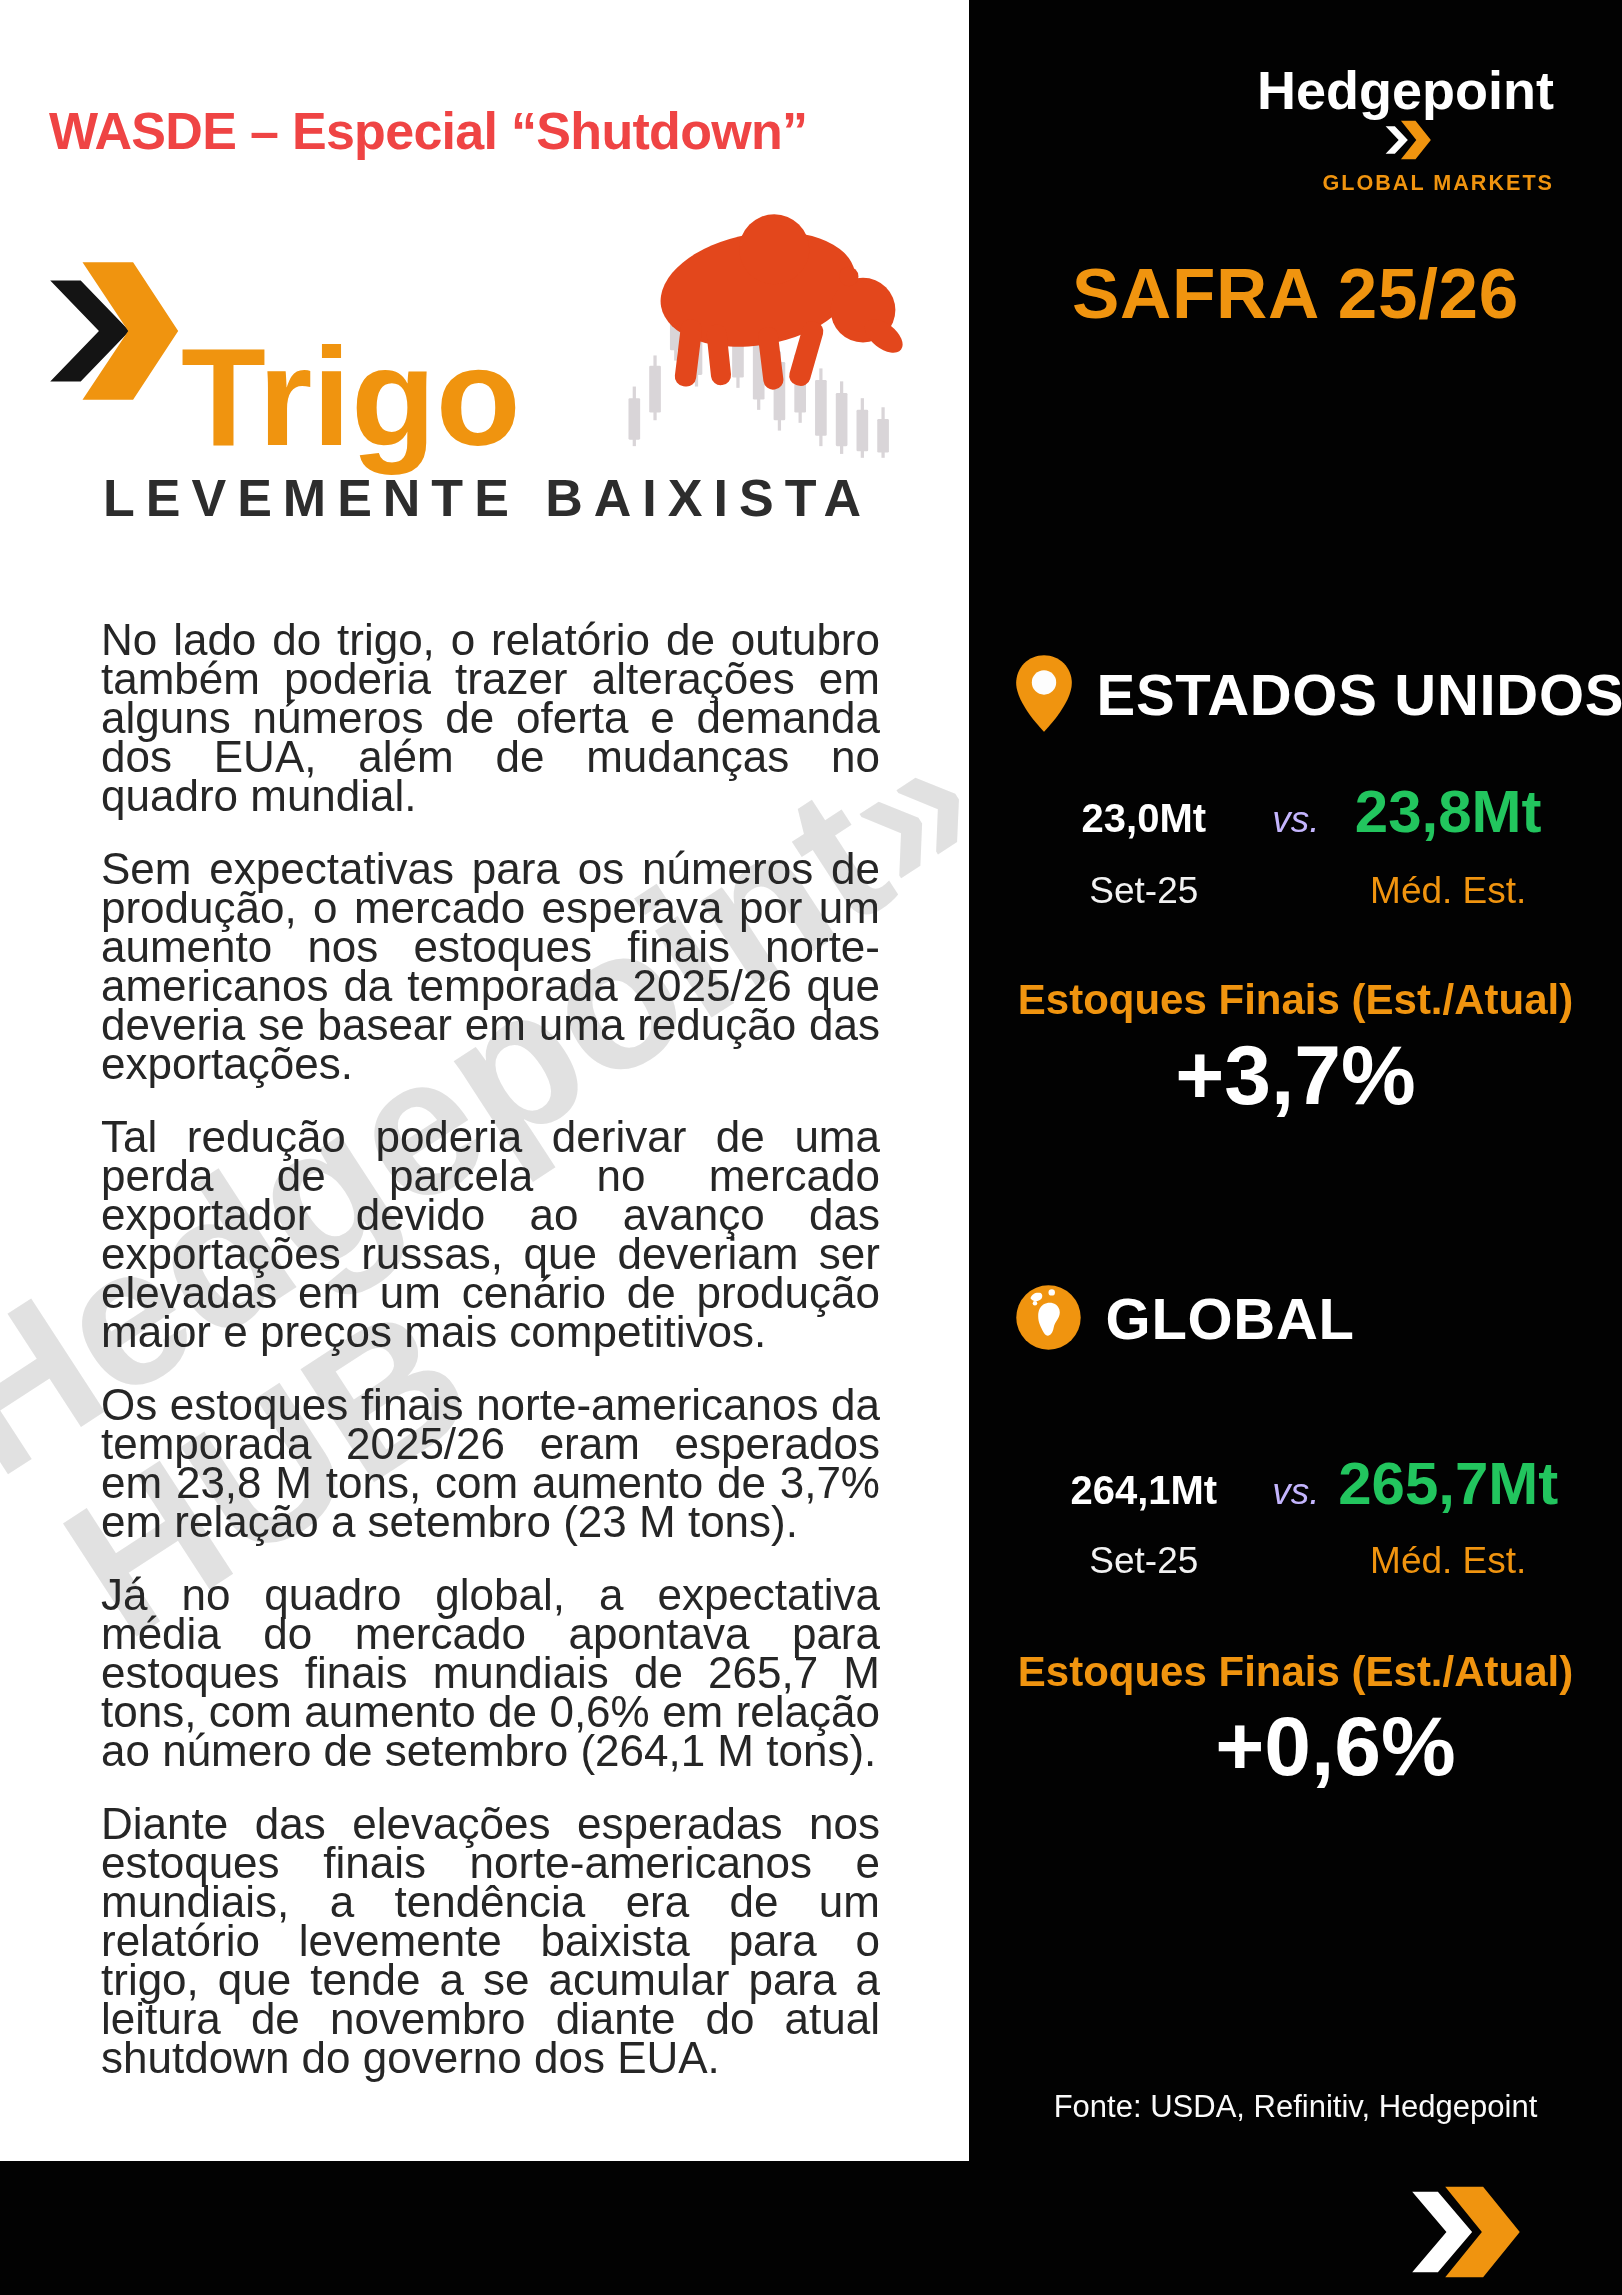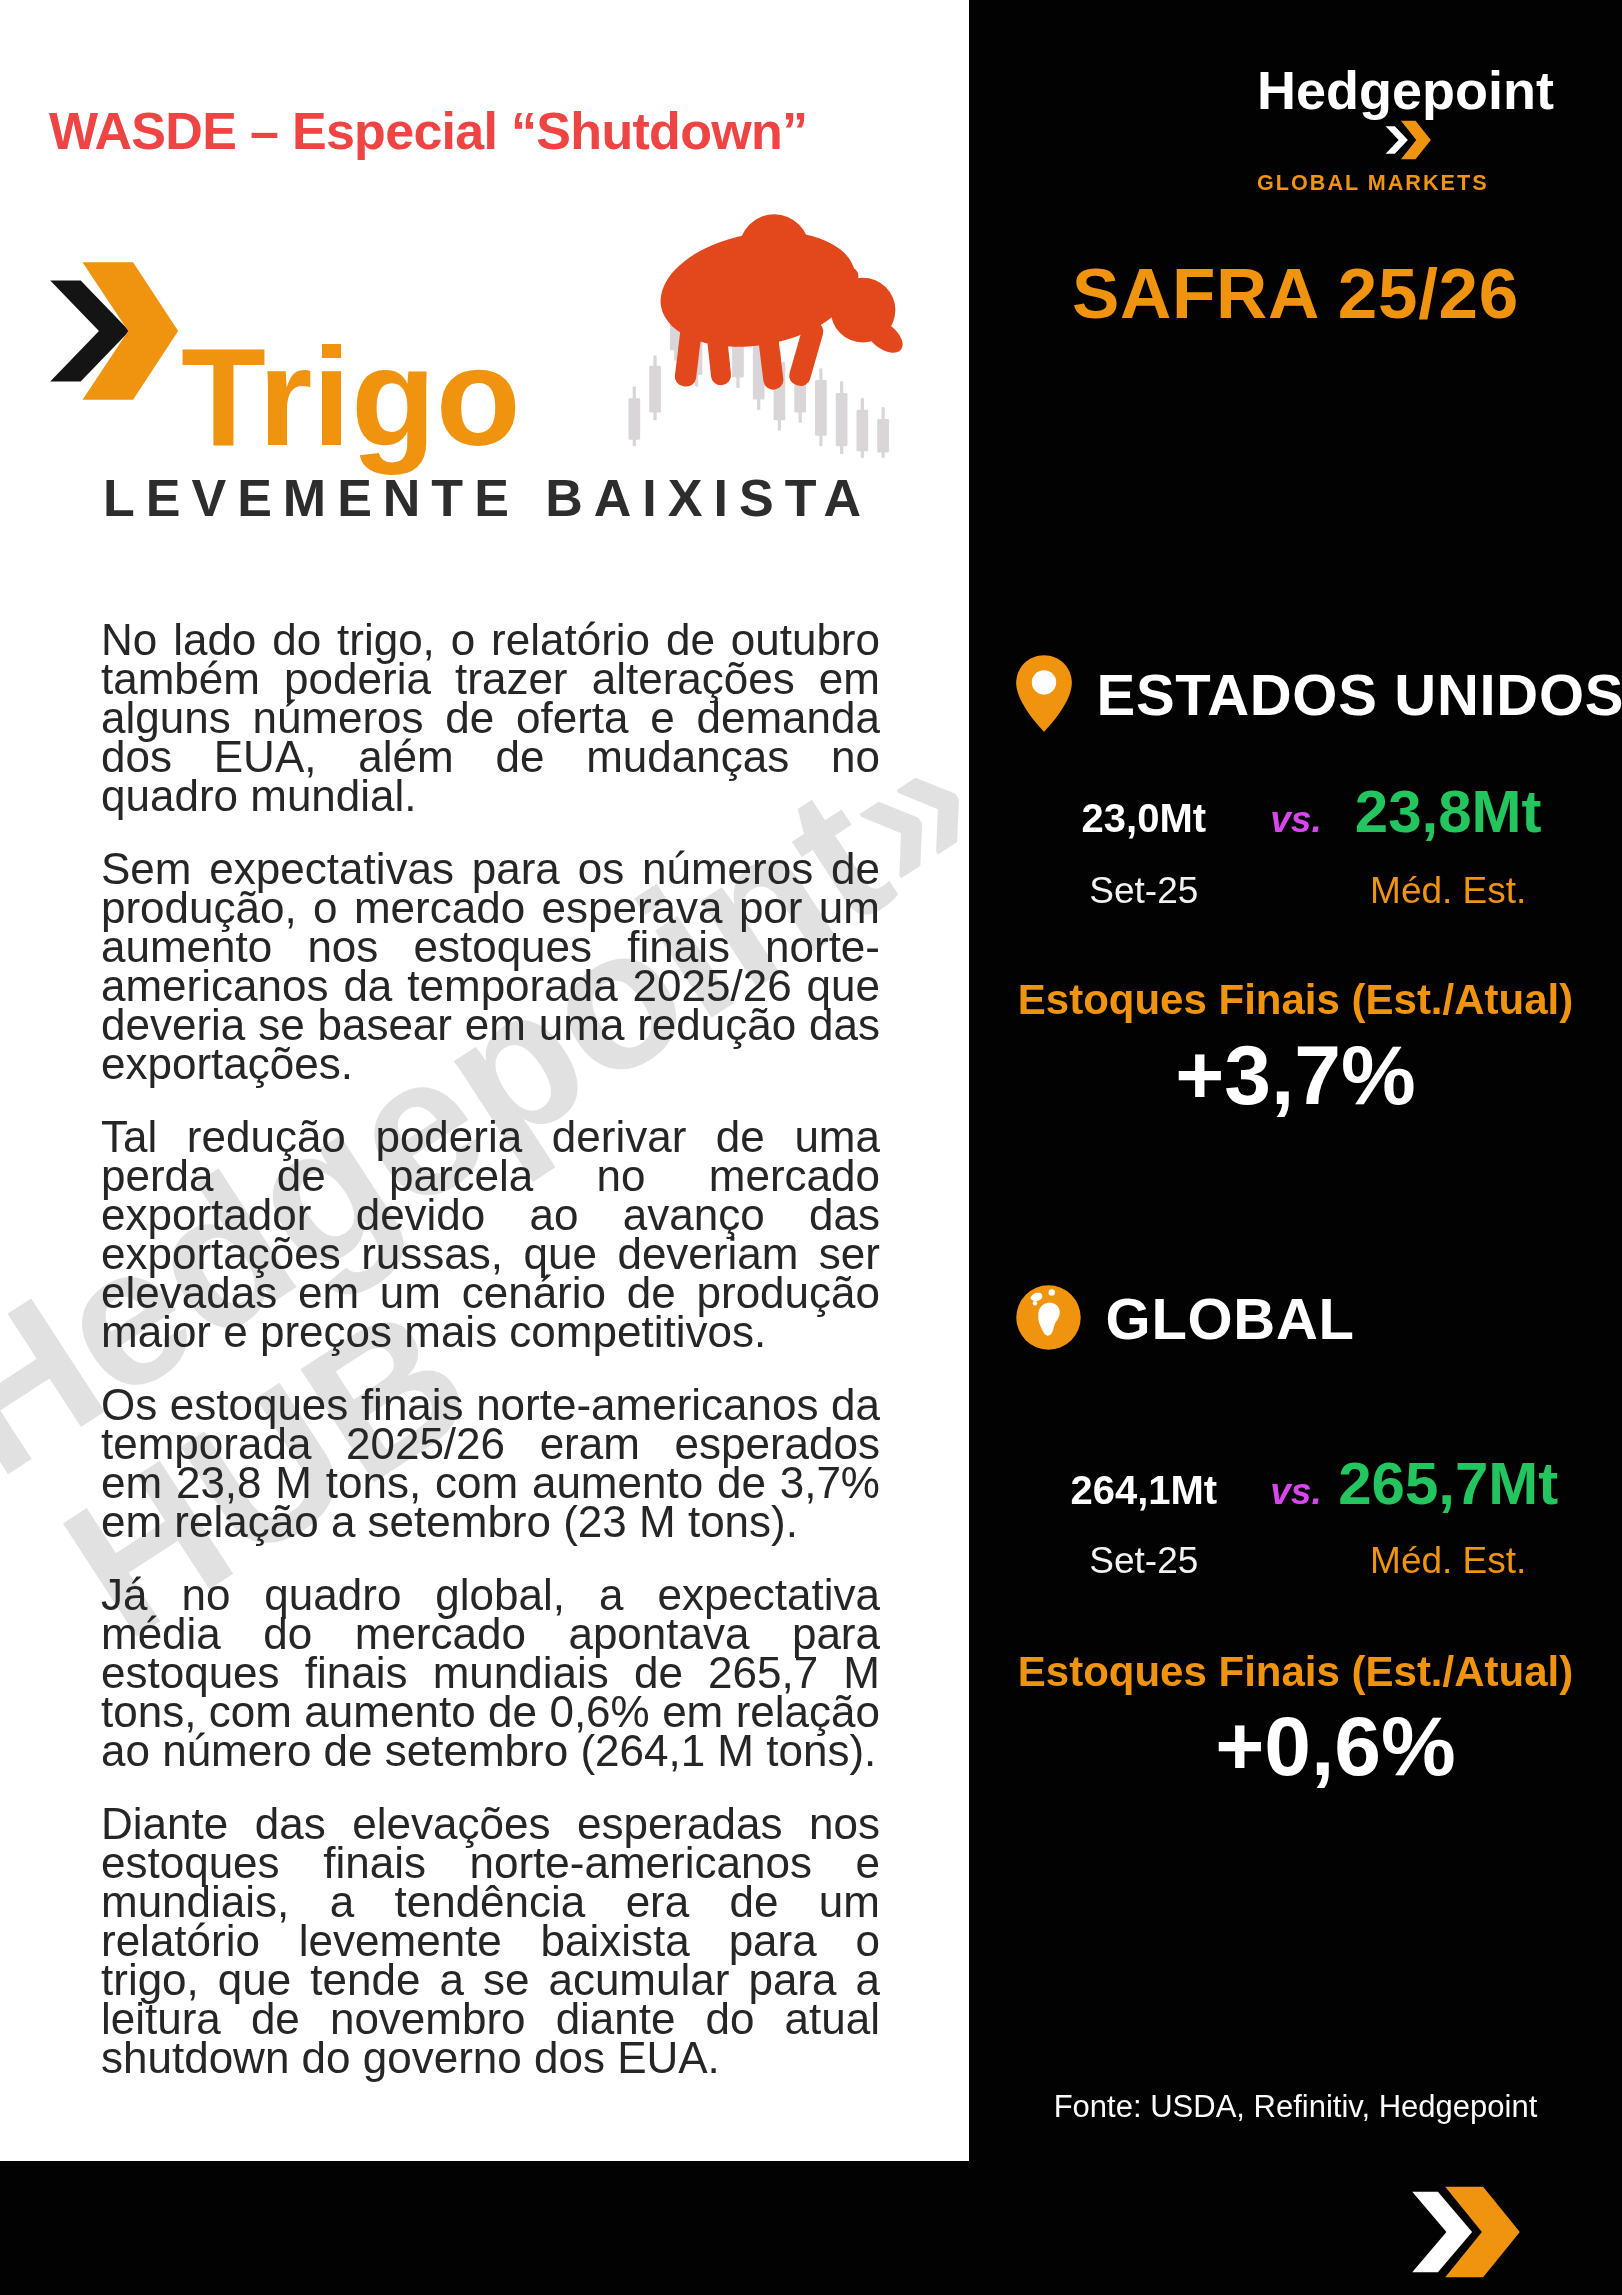--- a/index.html
+++ b/index.html
@@ -49,40 +49,40 @@
   
   .right-panel{
     position:absolute;left:969px;top:0;width:653px;height:2295px;
     background:#020202;color:#ffffff;
   }
   .brand{position:absolute;left:288px;top:63px;}
   .brand-row{display:flex;align-items:center;flex-direction:column;}
   .brand-name{font-size:54px;font-weight:600;color:#ffffff;line-height:1;}
   .brand-row svg{margin-left:7.9px;}
   .brand-tagline{
-    font-size:21.6px;font-weight:600;color:#F0940F;letter-spacing:2px;margin-top:5.2px;
+    font-size:21.6px;font-weight:600;color:#F0940F;letter-spacing:2px;margin-top:5.2px;text-align:right;
   }
   .season{
     position:absolute;left:0;top:253px;width:100%;text-align:center;
     font-size:71px;font-weight:800;color:#F0940F;letter-spacing:0.7px;
   }
   .block-header{position:absolute;display:flex;align-items:center;}
   .block-header .title{
     margin-left:23.6px;font-size:58px;font-weight:800;color:#ffffff;letter-spacing:0.7px;
     white-space:nowrap;
   }
   .header-us{left:46px;top:654px;}
   .header-global{left:46px;top:1284px;}
 
   .cols{position:absolute;left:62px;width:530px;display:flex;align-items:baseline;}
   .col-l,.col-r{width:226px;text-align:center;}
   .col-m{width:79px;text-align:center;}
   .values-row .col-l{font-size:40px;font-weight:800;color:#ffffff;}
   .values-row .col-r{font-size:60px;font-weight:800;color:#22c55e;}
-  .values-row .col-m{font-size:37px;font-style:italic;font-weight:700;color:#d946ef;}
+  .values-row .col-m{font-size:37px;font-style:italic;font-weight:400;color:#c4b5fd;}
   .values-us{top:777px;}
   .values-global{top:1449px;justify-content:space-between;}
   .labels-row .col-l{font-size:37px;font-weight:400;color:#f2f2f2;}
   .labels-row .col-r{font-size:37px;font-weight:400;color:#F0940F;}
   .labels-us{top:870px;}
   .labels-global{top:1540px;}
   .metric-label{
     position:absolute;left:0;width:100%;text-align:center;
     font-size:42px;font-weight:700;color:#F0940F;
   }

